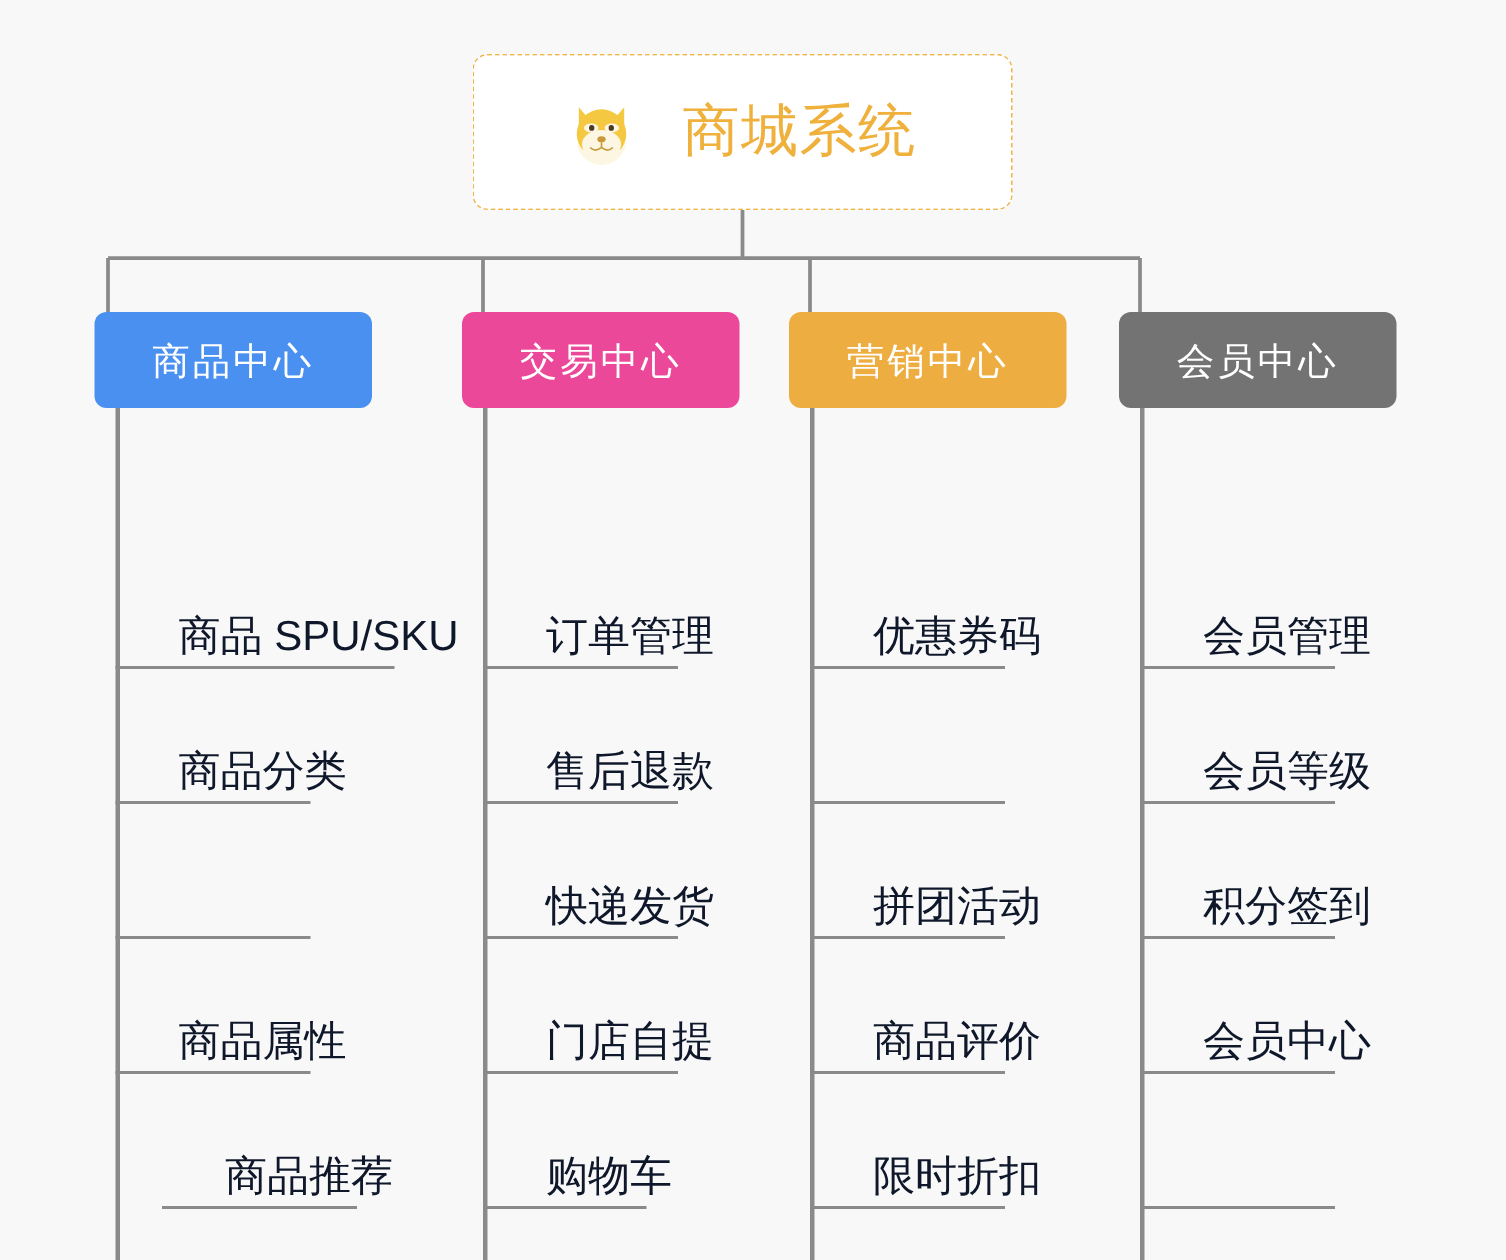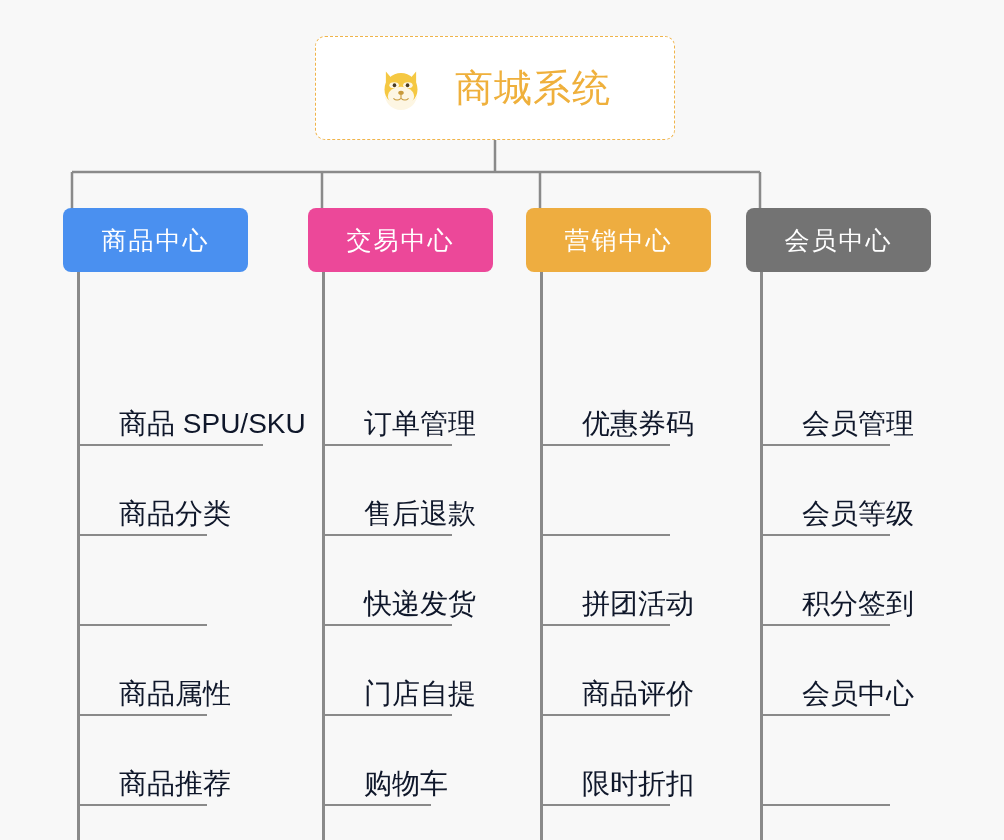--- a/index.html
+++ b/index.html
@@ -167,21 +167,21 @@
             <div class="leaf-label">商品分类</div>
             <div class="leaf-underline" style="background: rgb(138, 138, 138); width: 130px;"></div>
           </li>
           <li class="leaf-item" style="top: 264px;">
             <div class="leaf-underline" style="background: rgb(138, 138, 138); width: 130px;"></div>
           </li>
           <li class="leaf-item" style="top: 354px;">
             <div class="leaf-label">商品属性</div>
             <div class="leaf-underline" style="background: rgb(138, 138, 138); width: 130px;"></div>
           </li>
-          <li class="leaf-item" style="top: 444px;">
+          <li class="leaf-item" style="top: 444px; padding-left: 31px;">
             <div class="leaf-label">商品推荐</div>
             <div class="leaf-underline" style="background: rgb(138, 138, 138); width: 130px;"></div>
           </li>
           <li class="leaf-item" style="top: 534px;"></li>
         </ul>
       </div>
       <div class="branch" style="left: 308px; width: 185px;">
         <div class="branch-header" style="background: #ec4899; width: 185px;">
           <span>交易中心</span>
         </div>

